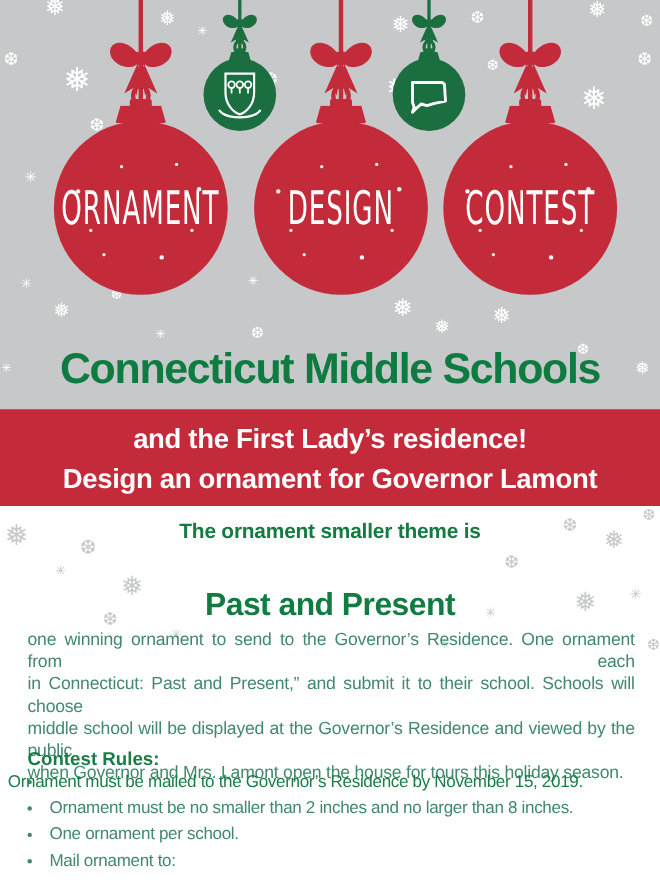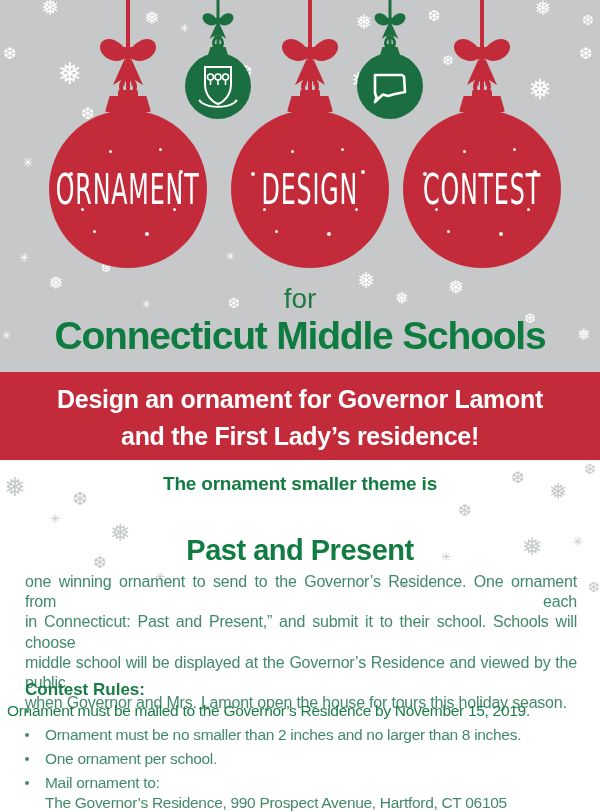--- a/index.html
+++ b/index.html
@@ -209,27 +209,26 @@
           <span class="dot" style="left: 32px; top: 98px; width: 3px; height: 3px;"></span>
           <span class="dot" style="left: 130px; top: 60px; width: 4px; height: 4px;"></span>
           <span class="dot" style="left: 124px; top: 98px; width: 3px; height: 3px;"></span>
           <span class="dot" style="left: 60px; top: 40px; width: 3px; height: 3px;"></span>
           <span class="dot" style="left: 96px; top: 122px; width: 4px; height: 4px;"></span>
           <span class="dot" style="left: 44px; top: 120px; width: 3px; height: 3px;"></span>
           <span class="dot" style="left: 110px; top: 38px; width: 3px; height: 3px;"></span>
         </div>
     </div>
 
-    <div class="for-text">for</div>
     <div class="cms-title">Connecticut Middle Schools</div>
   </div>
 
   <div class="banner">
+    <div>and the First Lady’s residence!</div>
     <div>Design an ornament for Governor Lamont</div>
-    <div>and the First Lady’s residence!</div>
   </div>
 
   <div class="lower">
     <div id="snow-lower">
         <span class="snow gray" style="left: 15px; top: 27px; font-size: 26px;">❅</span>
         <span class="snow gray" style="left: 80px; top: 39px; font-size: 18px;">❆</span>
         <span class="snow gray" style="left: 120px; top: 73px; font-size: 24px;">❅</span>
         <span class="snow gray" style="left: 100px; top: 103px; font-size: 16px;">❆</span>
         <span class="snow gray" style="left: 55px; top: 59px; font-size: 12px;">✳</span>
         <span class="snow gray" style="left: 160px; top: 117px; font-size: 12px;">✳</span>
@@ -254,16 +253,15 @@
       <div class="pline">middle school will be displayed at the Governor’s Residence and viewed by the public</div>
       <div class="pline last">when Governor and Mrs. Lamont open the house for tours this holiday season.</div>
     </div>
 
   <div class="rules-head">Contest Rules:</div>
   <div class="rules" id="rules-list">
       <div class="rule bold"><span class="bdot"></span>Ornament must be mailed to the Governor’s Residence by November 15, 2019.</div>
       <div class="rule"><span class="bdot"></span>Ornament must be no smaller than 2 inches and no larger than 8 inches.</div>
       <div class="rule"><span class="bdot"></span>One ornament per school.</div>
       <div class="rule"><span class="bdot"></span>Mail ornament to:</div>
-      <div class="rule-sub">The Governor’s Residence, 990 Prospect Avenue, Hartford, CT 06105</div>
     </div>
 
 </div>
 
 </body></html>

